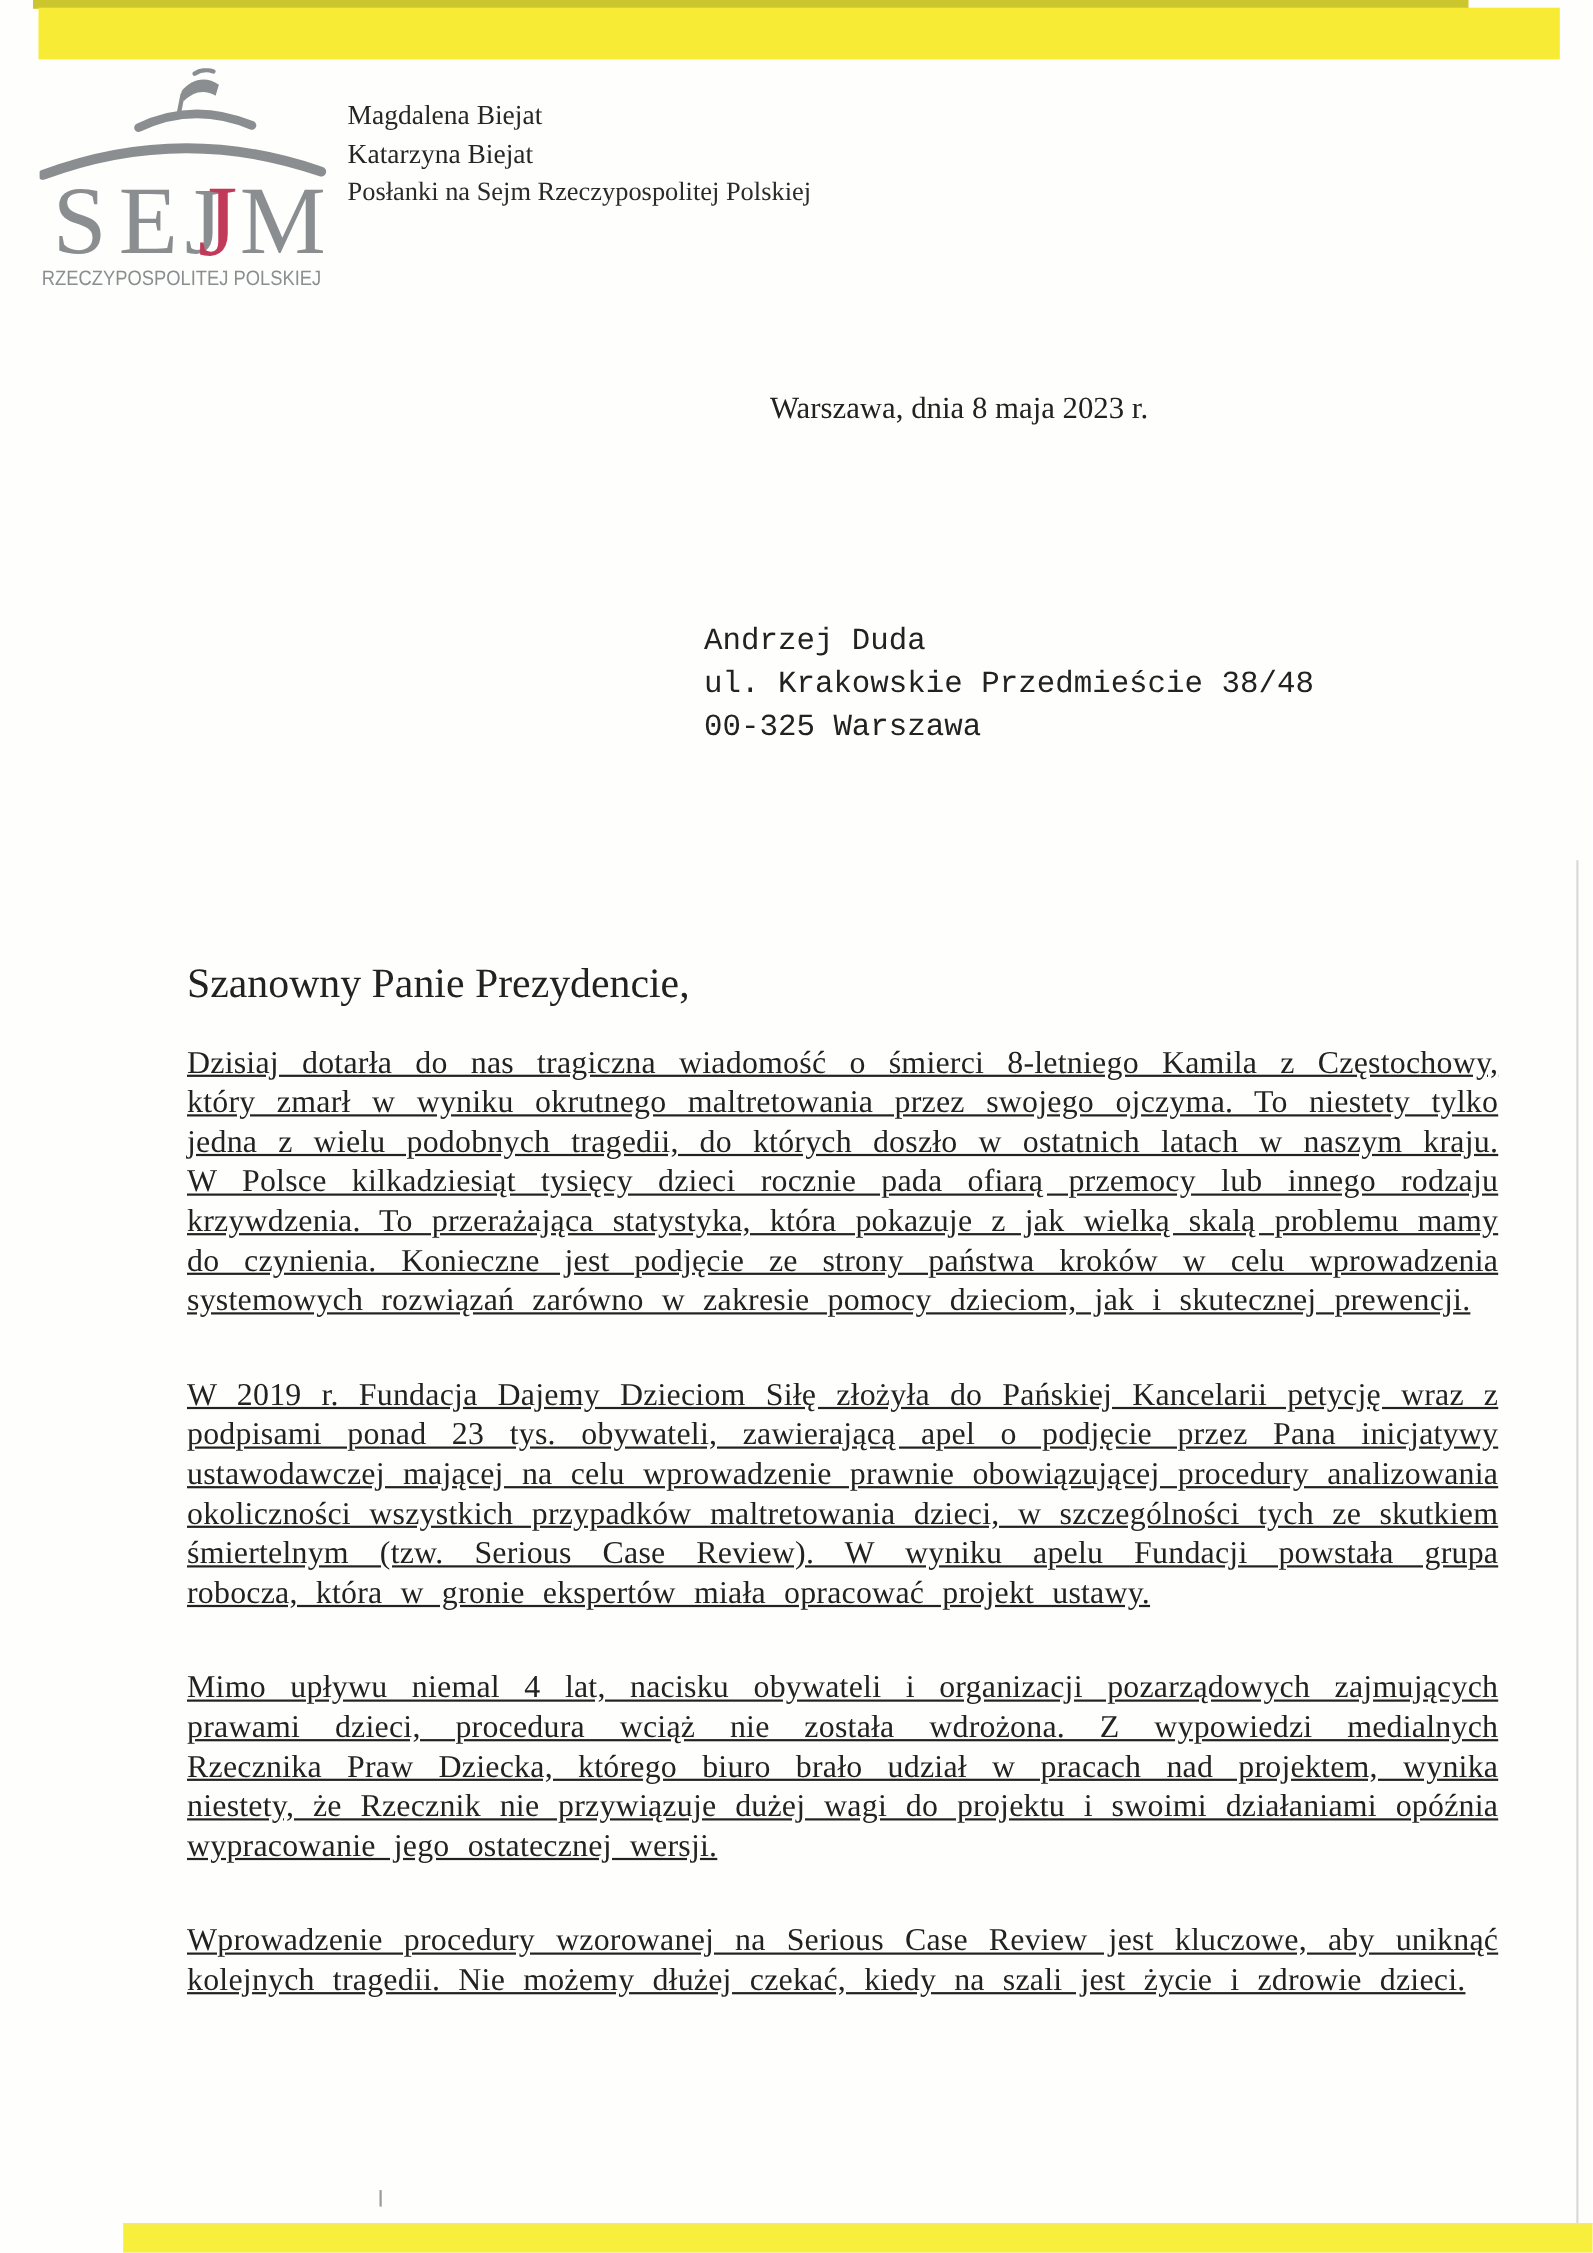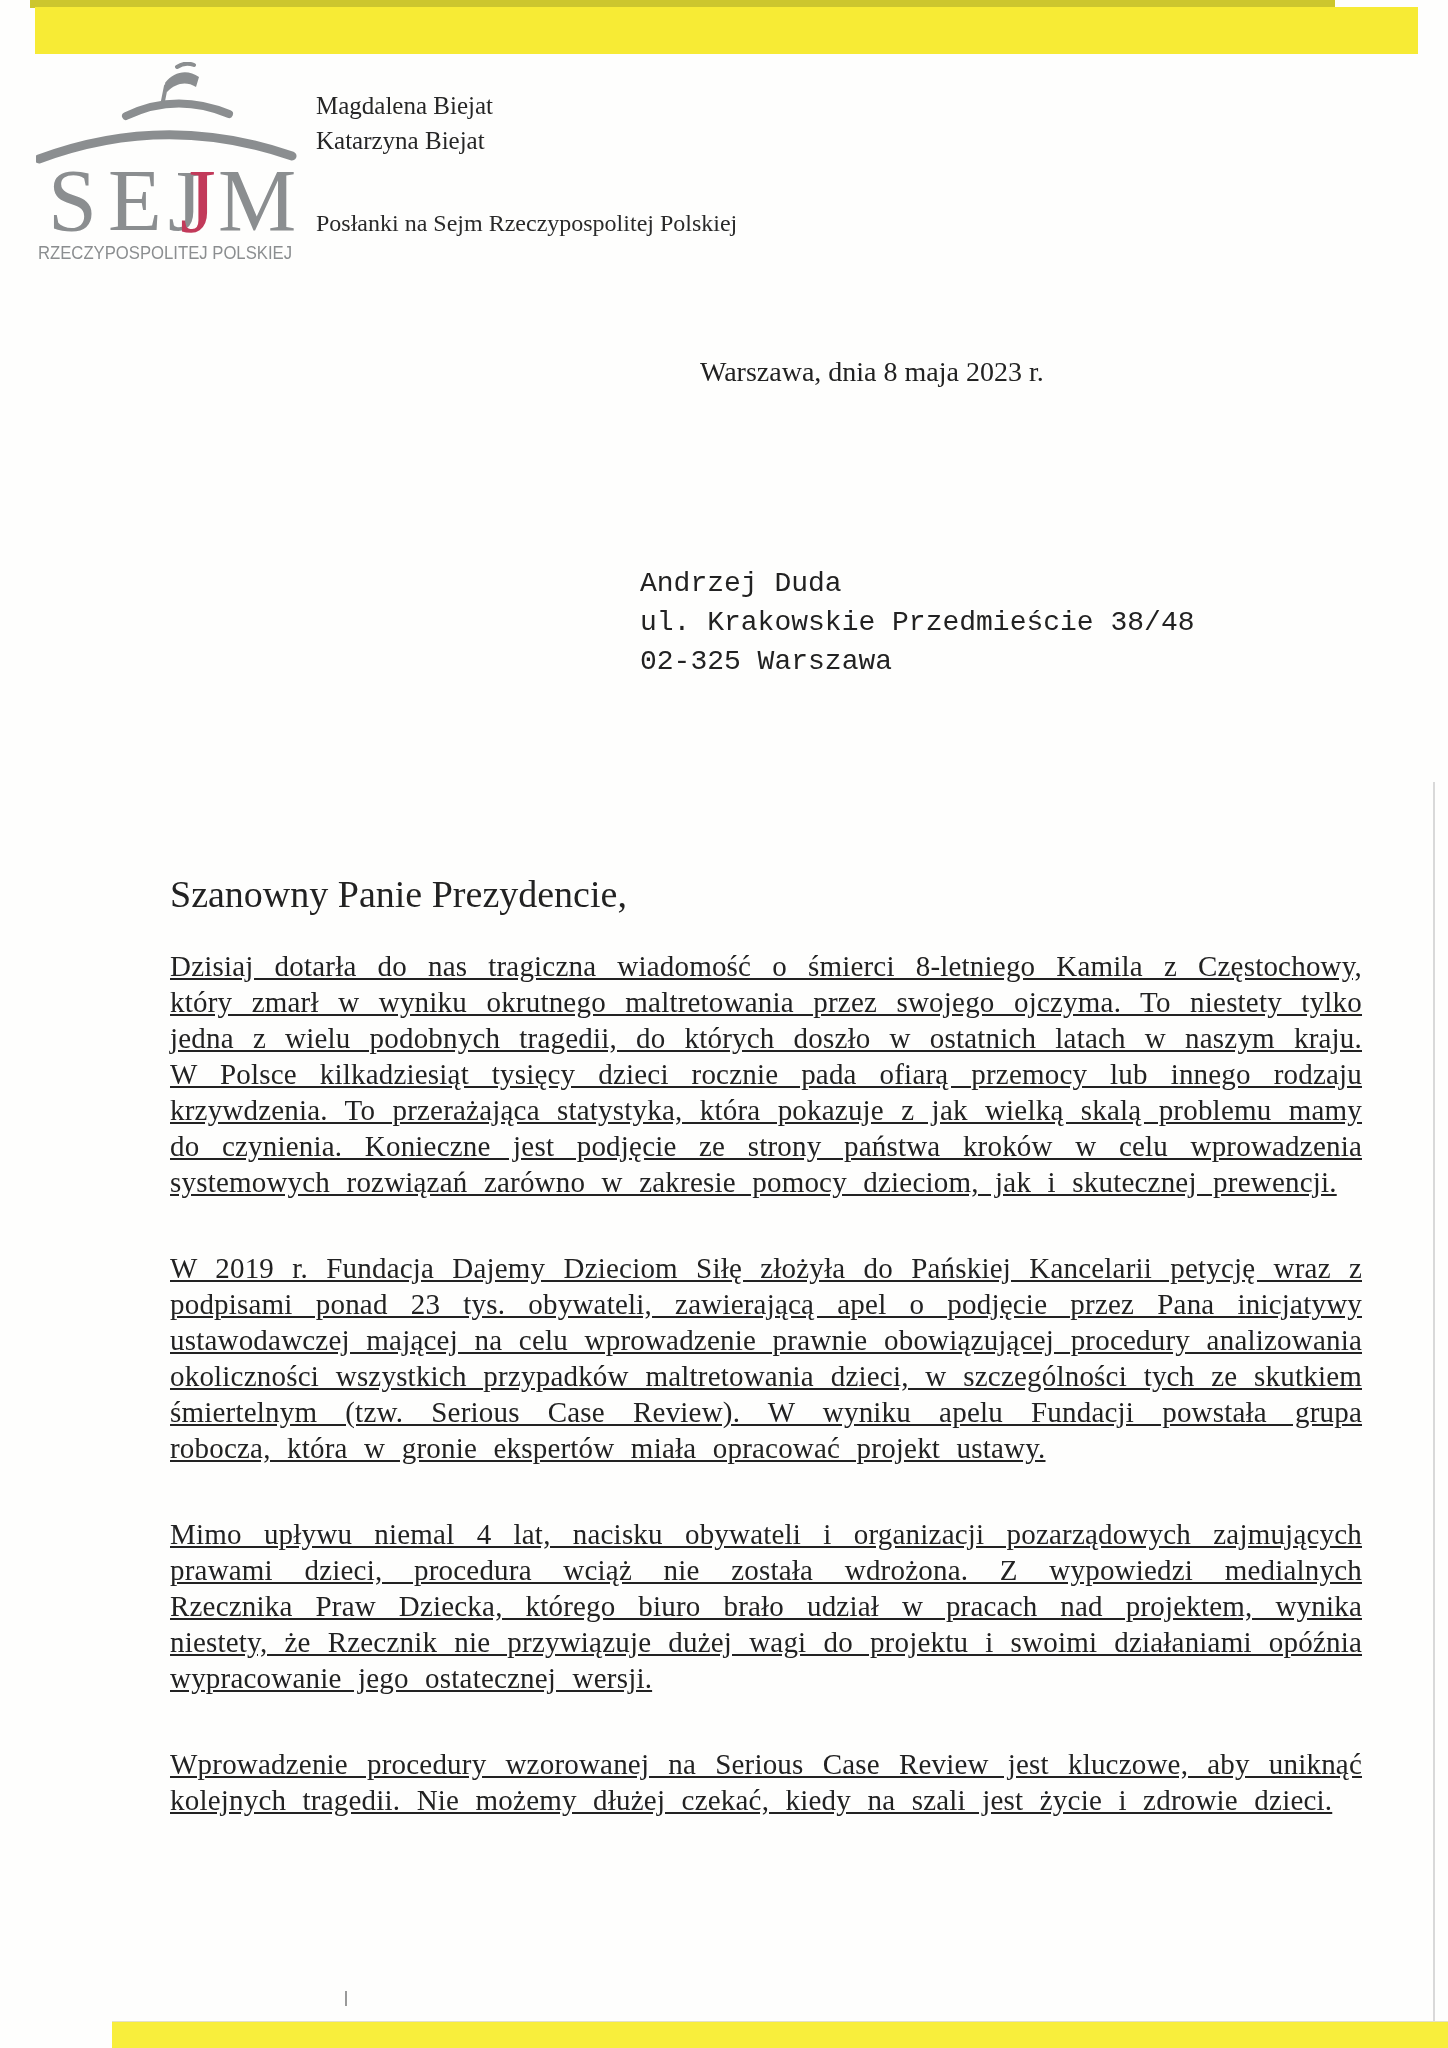--- a/index.html
+++ b/index.html
@@ -8,21 +8,21 @@
     overflow:hidden;font-family:"Liberation Serif",serif;color:#1e1e1e;
   }
   
   .hl-top-edge{position:absolute;left:30px;top:0;width:1305px;height:8px;}
   .hl-top{position:absolute;left:35px;top:7px;width:1383px;height:47px;}
   .hl-bottom{position:absolute;left:112px;top:2021px;width:1336px;height:27px;border-top:1px solid #e3e0c9;}
   
   .logo{position:absolute;left:36px;top:62px;}
   .names{position:absolute;left:316px;top:88px;line-height:35px;}
   .names .nm{font-weight:normal;font-size:25px;color:#262626;}
-  .names .role{font-size:24px;color:#2a2a2a;margin-top:48px;}
+  .names .role{font-size:24px;color:#2a2a2a;}
   
   .dateline{position:absolute;left:700px;top:340px;font-size:28px;color:#222;margin-top:16px;}
   .recipient{position:absolute;left:640px;top:564px;font-size:28px;line-height:39px;color:#222;font-family:Liberation Mono, monospace;}
   
   .salutation{position:absolute;left:170px;top:872px;font-size:38px;color:#222;}
   .body-text{
     position:absolute;left:170px;top:948px;width:1192px;
     font-size:29px;line-height:36px;text-align:justify;
     word-spacing:9px;letter-spacing:0.2px;color:#222;text-decoration:underline;
   }
@@ -69,21 +69,21 @@
     <div class="nm">Magdalena Biejat</div>
     <div class="nm">Katarzyna Biejat</div>
     <div class="role">Posłanki na Sejm Rzeczypospolitej Polskiej</div>
   </div>
 
   <div class="dateline">Warszawa, dnia 8 maja 2023 r.</div>
 
   <div class="recipient">
     <div>Andrzej Duda</div>
     <div>ul. Krakowskie Przedmieście 38/48</div>
-    <div>02-325 Warszawa</div>
+    <div>00-325 Warszawa</div>
   </div>
 
   <div class="salutation">Szanowny Panie Prezydencie,</div>
 
   <div class="body-text">
     <p>Dzisiaj dotarła do nas tragiczna wiadomość o śmierci 8-letniego Kamila z Częstochowy, który zmarł w wyniku okrutnego maltretowania przez swojego ojczyma. To niestety tylko jedna z wielu podobnych tragedii, do których doszło w ostatnich latach w naszym kraju. W Polsce kilkadziesiąt tysięcy dzieci rocznie pada ofiarą przemocy lub innego rodzaju krzywdzenia. To przerażająca statystyka, która pokazuje z jak wielką skalą problemu mamy do czynienia. Konieczne jest podjęcie ze strony państwa kroków w celu wprowadzenia systemowych rozwiązań zarówno w zakresie pomocy dzieciom, jak i skutecznej prewencji.</p>
     <p>W 2019 r. Fundacja Dajemy Dzieciom Siłę złożyła do Pańskiej Kancelarii petycję wraz z podpisami ponad 23 tys. obywateli, zawierającą apel o podjęcie przez Pana inicjatywy ustawodawczej mającej na celu wprowadzenie prawnie obowiązującej procedury analizowania okoliczności wszystkich przypadków maltretowania dzieci, w szczególności tych ze skutkiem śmiertelnym (tzw. Serious Case Review). W wyniku apelu Fundacji powstała grupa robocza, która w gronie ekspertów miała opracować projekt ustawy.</p>
     <p>Mimo upływu niemal 4 lat, nacisku obywateli i organizacji pozarządowych zajmujących prawami dzieci, procedura wciąż nie została wdrożona. Z wypowiedzi medialnych Rzecznika Praw Dziecka, którego biuro brało udział w pracach nad projektem, wynika niestety, że Rzecznik nie przywiązuje dużej wagi do projektu i swoimi działaniami opóźnia wypracowanie jego ostatecznej wersji.</p>
     <p>Wprowadzenie procedury wzorowanej na Serious Case Review jest kluczowe, aby uniknąć kolejnych tragedii. Nie możemy dłużej czekać, kiedy na szali jest życie i zdrowie dzieci.</p>
   </div>

